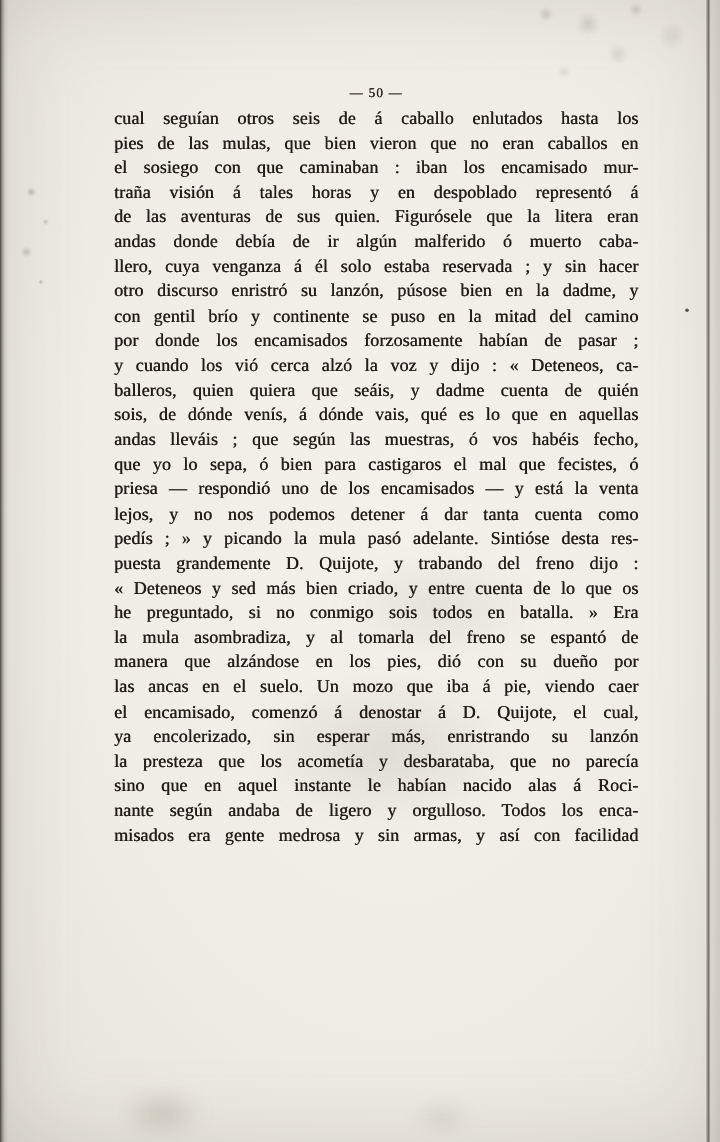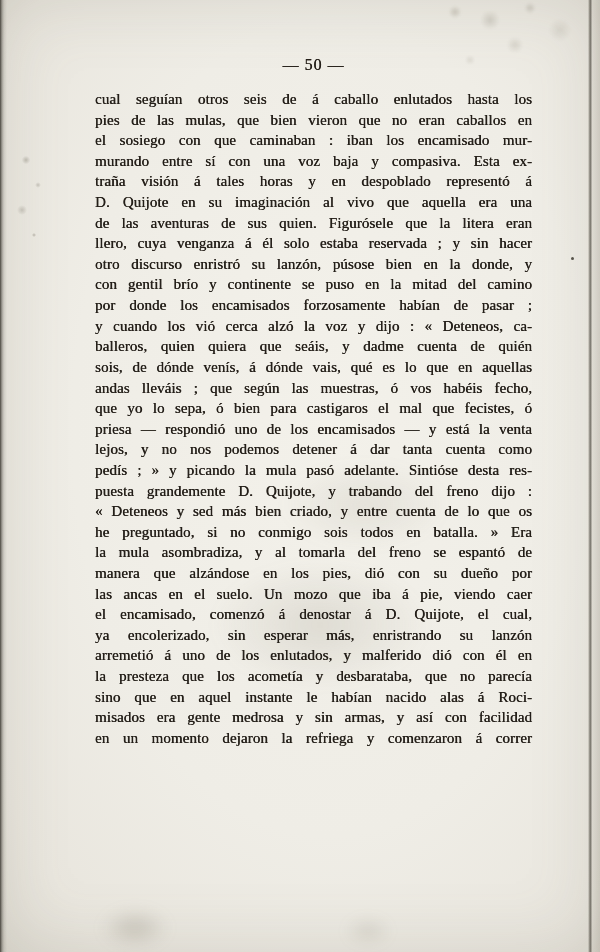--- a/index.html
+++ b/index.html
@@ -69,23 +69,23 @@
   .smudge-bottom-center{
     left:345px;top:918px;width:46px;height:26px;
     background:radial-gradient(ellipse, rgba(120,113,96,0.20), rgba(120,113,96,0) 70%);
   }
   .ink-speck{
     position:absolute;left:571px;top:257px;width:3px;height:3px;border-radius:50%;
     background:rgba(50,46,38,0.8);
   }
   
   .page-number-header{
-    position:absolute;top:56px;left:95px;width:437px;
+    position:absolute;top:69px;left:95px;width:437px;
     text-align:center;
-    font-size:16px;line-height:18px;
+    font-size:11px;line-height:18px;
     color:var(--ink);
     letter-spacing:1px;
     text-shadow:0.3px 0 0 currentColor;
   }
   .text-block{
     position:absolute;top:89px;left:95px;width:437px;
     color:var(--ink);
     font-family:Liberation Serif, serif;
   }
   .line{
@@ -112,47 +112,45 @@
   <div class="smudge smudge-bottom-left"></div>
   <div class="smudge smudge-bottom-center"></div>
   <div class="ink-speck"></div>
 
   <div class="page-number-header">— 50 —</div>
 
   <div class="text-block">
       <div class="line">cual seguían otros seis de á caballo enlutados hasta los</div>
       <div class="line">pies de las mulas, que bien vieron que no eran caballos en</div>
       <div class="line">el sosiego con que caminaban : iban los encamisado mur-</div>
-      <div class="line">murando entre sí con una voz baja y compasiva. Esta ex-</div>
       <div class="line">traña visión á tales horas y en despoblado representó á</div>
-      <div class="line">D. Quijote en su imaginación al vivo que aquella era una</div>
       <div class="line">de las aventuras de sus quien. Figurósele que la litera eran</div>
+      <div class="line">andas donde debía de ir algún malferido ó muerto caba-</div>
       <div class="line">llero, cuya venganza á él solo estaba reservada ; y sin hacer</div>
-      <div class="line">otro discurso enristró su lanzón, púsose bien en la donde, y</div>
+      <div class="line">otro discurso enristró su lanzón, púsose bien en la dadme, y</div>
       <div class="line">con gentil brío y continente se puso en la mitad del camino</div>
       <div class="line">por donde los encamisados forzosamente habían de pasar ;</div>
       <div class="line">y cuando los vió cerca alzó la voz y dijo : « Deteneos, ca-</div>
       <div class="line">balleros, quien quiera que seáis, y dadme cuenta de quién</div>
       <div class="line">sois, de dónde venís, á dónde vais, qué es lo que en aquellas</div>
       <div class="line">andas lleváis ; que según las muestras, ó vos habéis fecho,</div>
       <div class="line">que yo lo sepa, ó bien para castigaros el mal que fecistes, ó</div>
       <div class="line">priesa — respondió uno de los encamisados — y está la venta</div>
       <div class="line">lejos, y no nos podemos detener á dar tanta cuenta como</div>
       <div class="line">pedís ; » y picando la mula pasó adelante. Sintióse desta res-</div>
       <div class="line">puesta grandemente D. Quijote, y trabando del freno dijo :</div>
       <div class="line">« Deteneos y sed más bien criado, y entre cuenta de lo que os</div>
       <div class="line">he preguntado, si no conmigo sois todos en batalla. » Era</div>
       <div class="line">la mula asombradiza, y al tomarla del freno se espantó de</div>
       <div class="line">manera que alzándose en los pies, dió con su dueño por</div>
       <div class="line">las ancas en el suelo. Un mozo que iba á pie, viendo caer</div>
       <div class="line">el encamisado, comenzó á denostar á D. Quijote, el cual,</div>
       <div class="line">ya encolerizado, sin esperar más, enristrando su lanzón</div>
-      <div class="line">arremetió á uno de los enlutados, y malferido dió con él en</div>
       <div class="line">la presteza que los acometía y desbarataba, que no parecía</div>
       <div class="line">sino que en aquel instante le habían nacido alas á Roci-</div>
+      <div class="line">nante según andaba de ligero y orgulloso. Todos los enca-</div>
       <div class="line">misados era gente medrosa y sin armas, y así con facilidad</div>
-      <div class="line">en un momento dejaron la refriega y comenzaron á correr</div>
     </div>
 
   <div class="left-edge-shadow"></div>
   <div class="right-page-edge"></div>
   <div class="right-margin-shade"></div>
 </div>
 
 </body></html>

